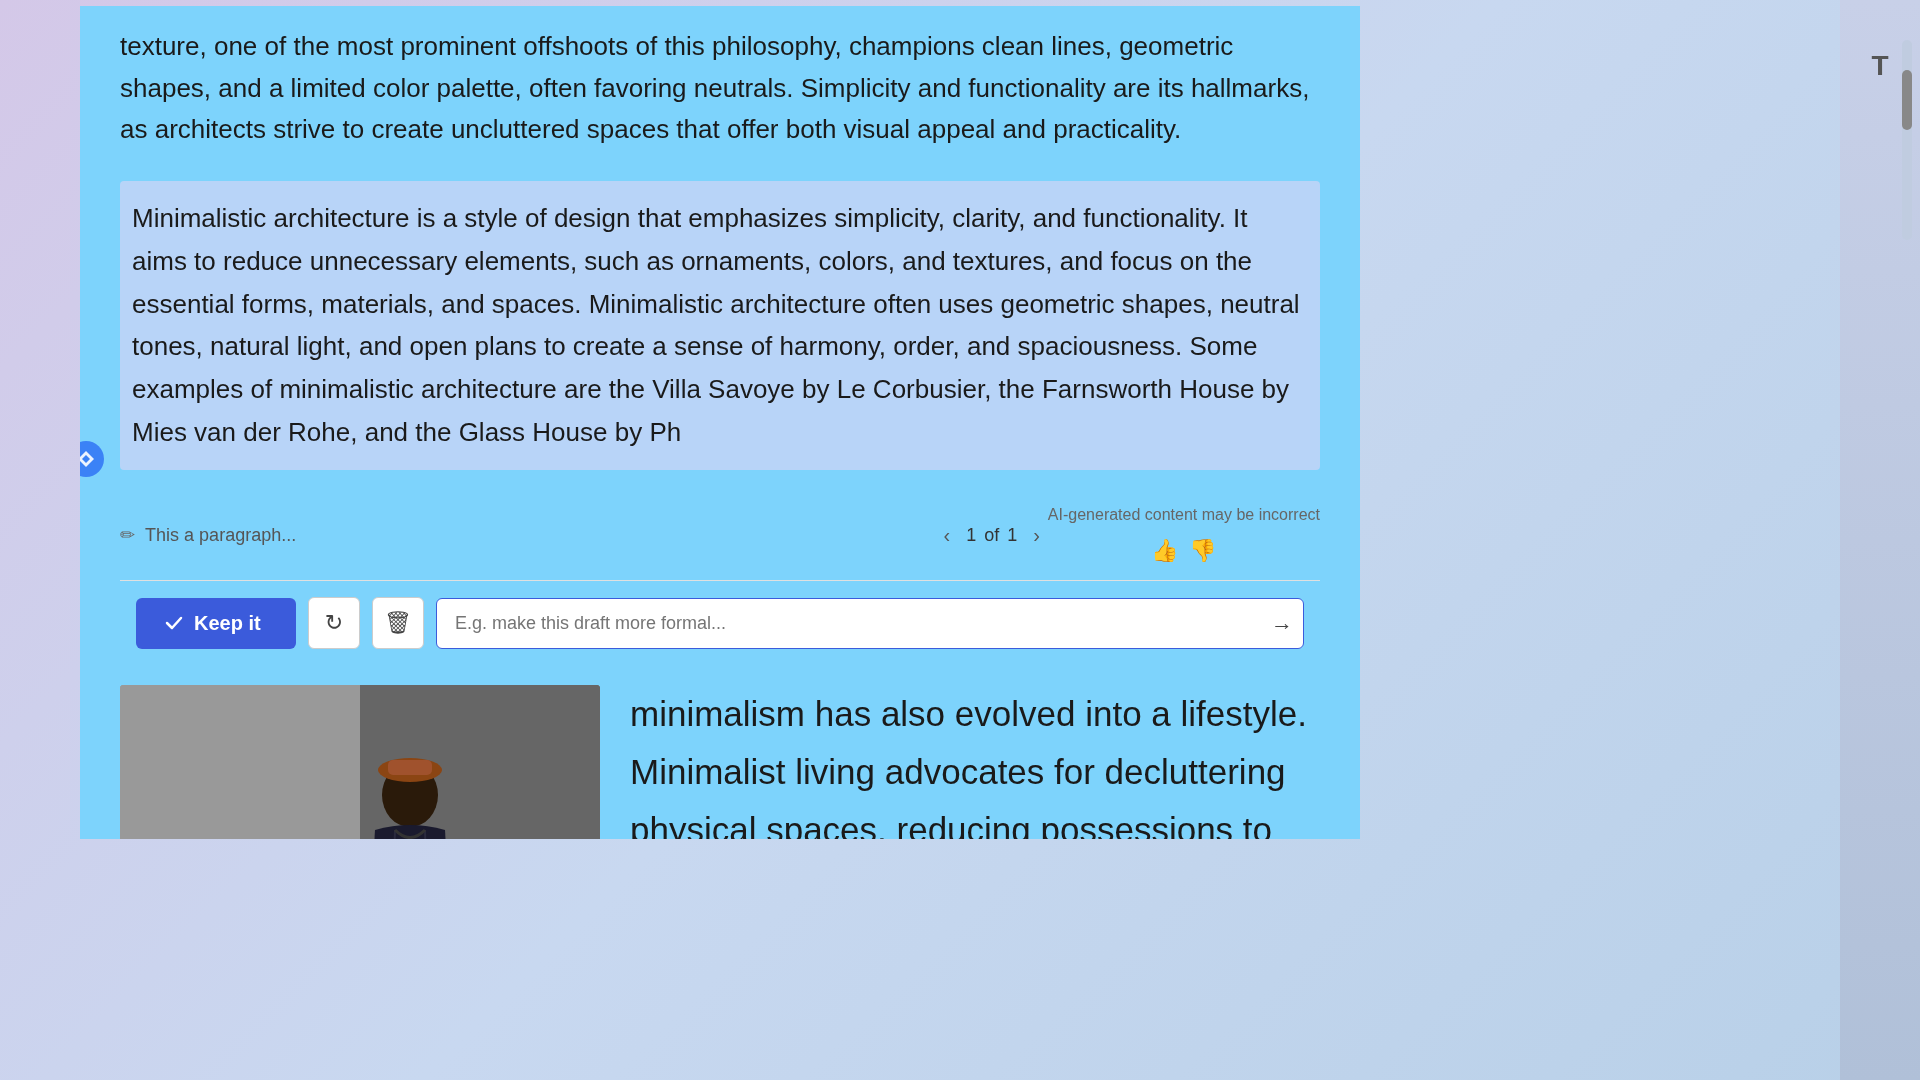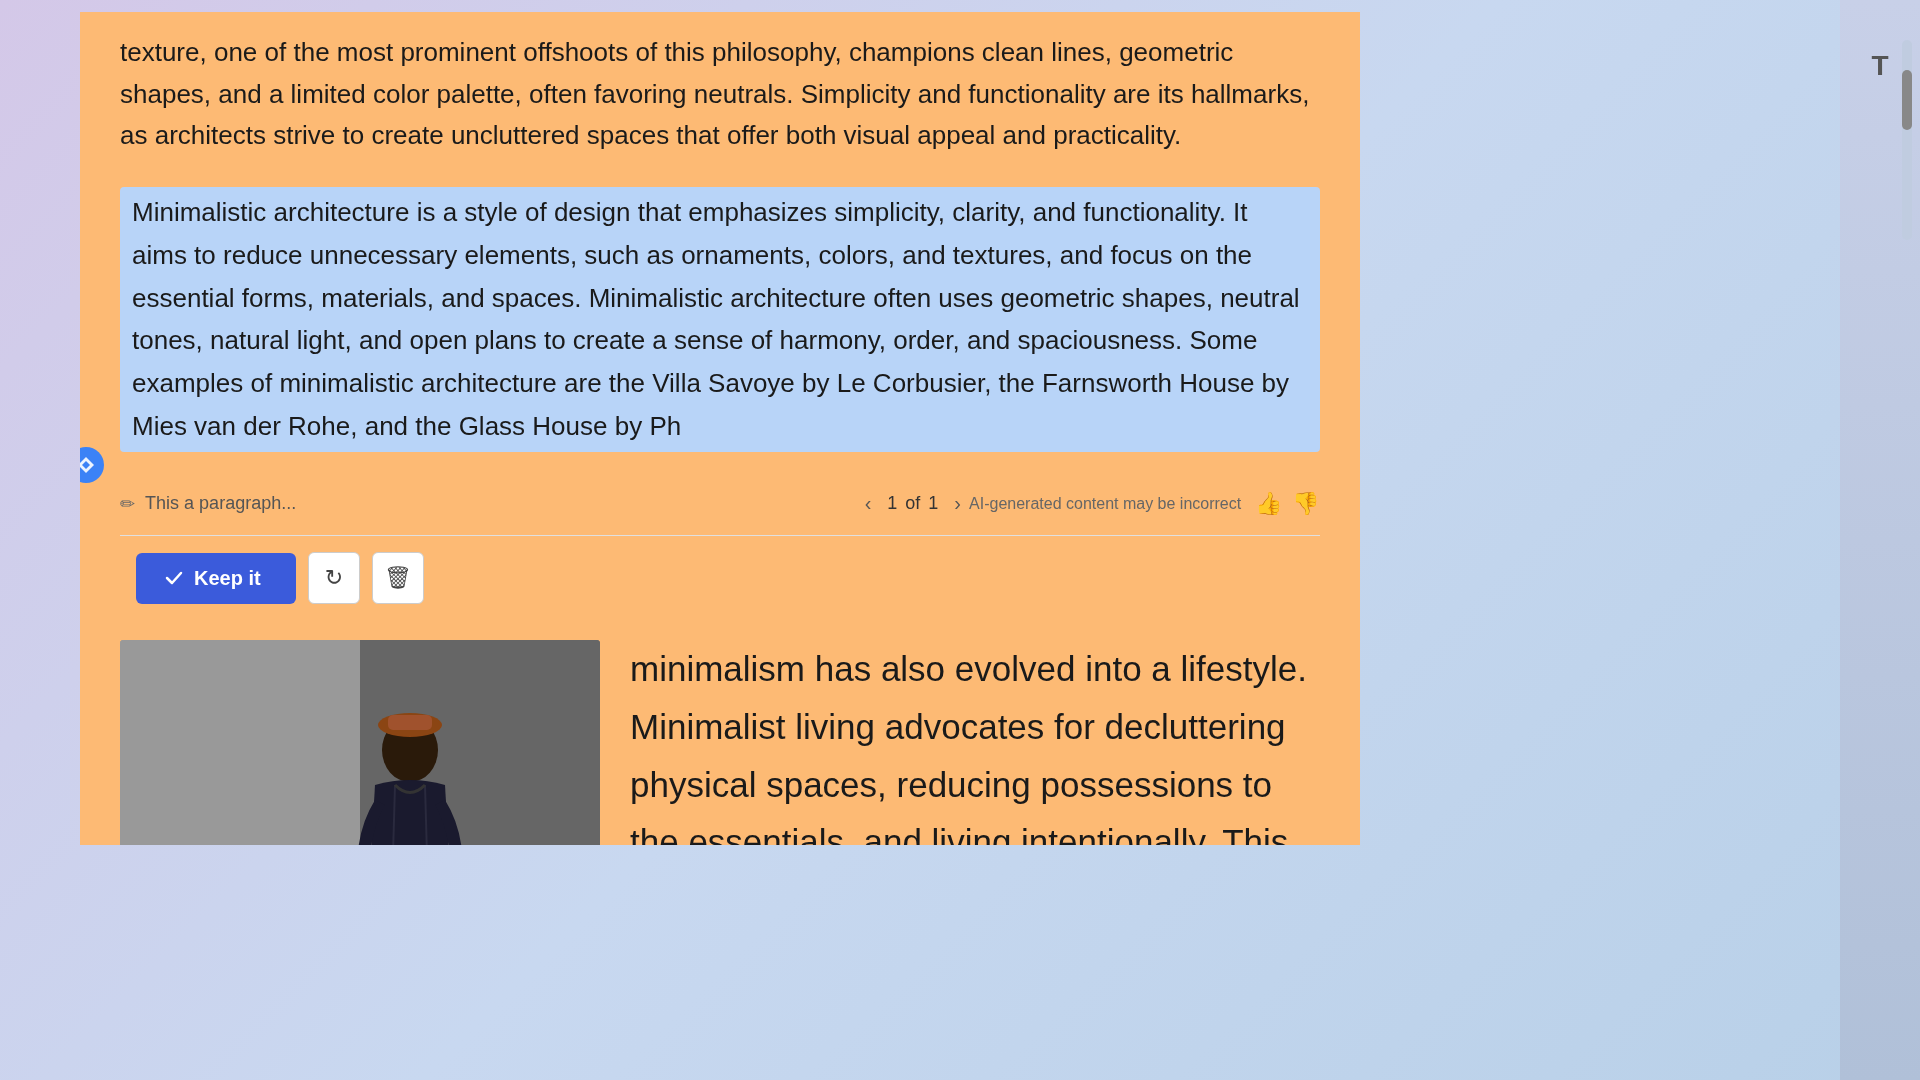--- a/index.html
+++ b/index.html
@@ -18,45 +18,45 @@
     }
 
     .background-gradient {
       position: absolute;
       inset: 0;
       background: linear-gradient(135deg, #d4c8e8 0%, #c8d8f0 50%, #b8d0e8 100%);
     }
 
     .main-container {
       position: absolute;
-      top: 12px;
+      top: 6px;
       left: 80px;
       width: 1280px;
       height: 833px;
-      background: #fdba74;
+      background: #7dd3fc;
       overflow: hidden;
     }
 
     .content-area {
       padding: 0 40px;
       padding-top: 10px;
     }
 
     .intro-text {
       font-size: 26px;
       line-height: 1.6;
       color: #1a1a1a;
       margin-bottom: 30px;
       padding-top: 10px;
     }
 
     .highlighted-block {
       background: #b8d4f8;
       border-radius: 4px;
-      padding: 4px 12px;
+      padding: 16px 12px;
       margin-bottom: 24px;
       font-size: 26px;
       line-height: 1.65;
       color: #1a1a1a;
       position: relative;
     }
 
     .ai-icon {
       position: absolute;
       left: -52px;
@@ -109,20 +109,21 @@
       padding: 4px 8px;
     }
 
     .ai-notice {
       color: #666;
       font-size: 16px;
       margin-left: auto;
       display: flex;
       align-items: center;
       gap: 14px;
+      flex-direction: column;
     }
 
     .feedback-icons {
       display: flex;
       gap: 10px;
     }
 
     .feedback-icons button {
       background: none;
       border: none;
@@ -325,20 +326,26 @@
         </button>
 
         <button class="icon-btn">
           <span>↻</span>
         </button>
 
         <button class="icon-btn">
           <span>🗑</span>
         </button>
 
+        <div class="prompt-input-wrapper">
+          <input class="prompt-input" type="text" placeholder="E.g. make this draft more formal..." style="">
+          <button class="send-btn">
+            <span>→</span>
+          </button>
+        </div>
       </div>
 
     </div>
 
     <div class="lower-content">
 
       <div class="image-placeholder">
         <svg width="480" height="400" viewBox="0 0 480 400">
 
           <rect width="480" height="400" fill="#888"></rect>

